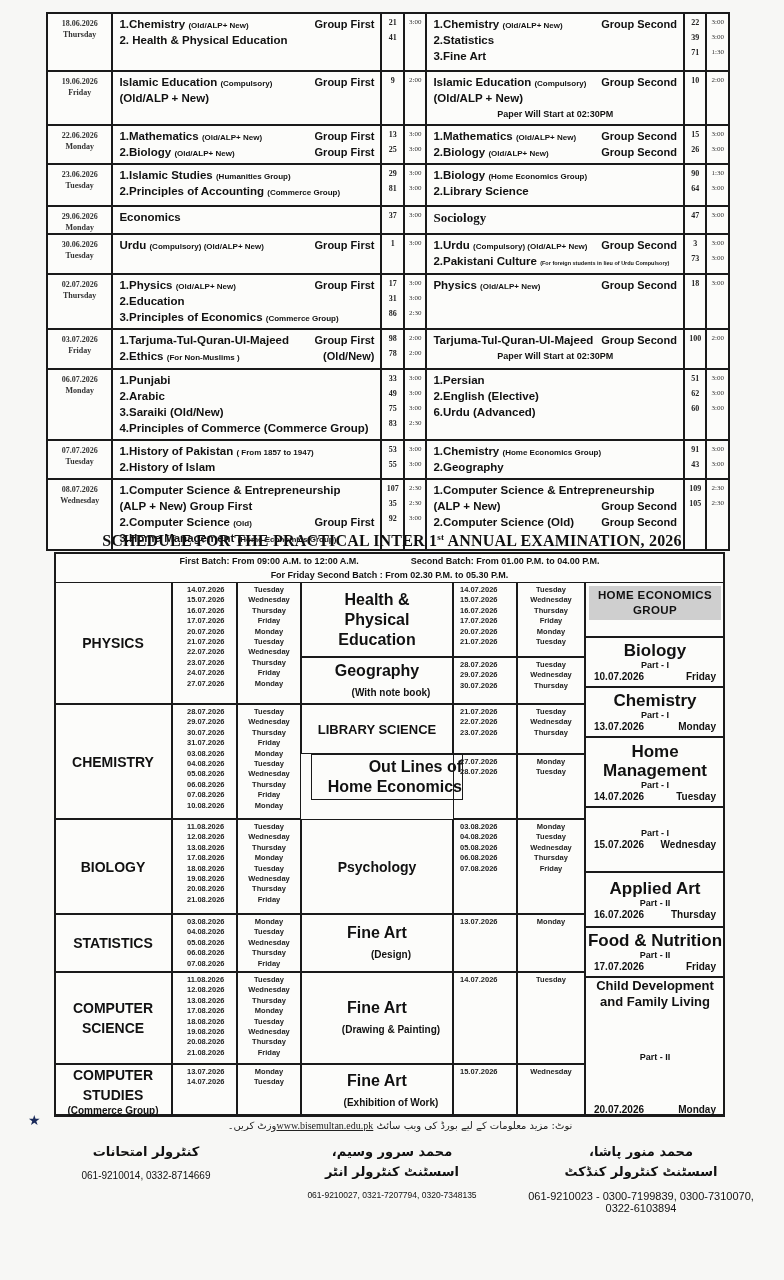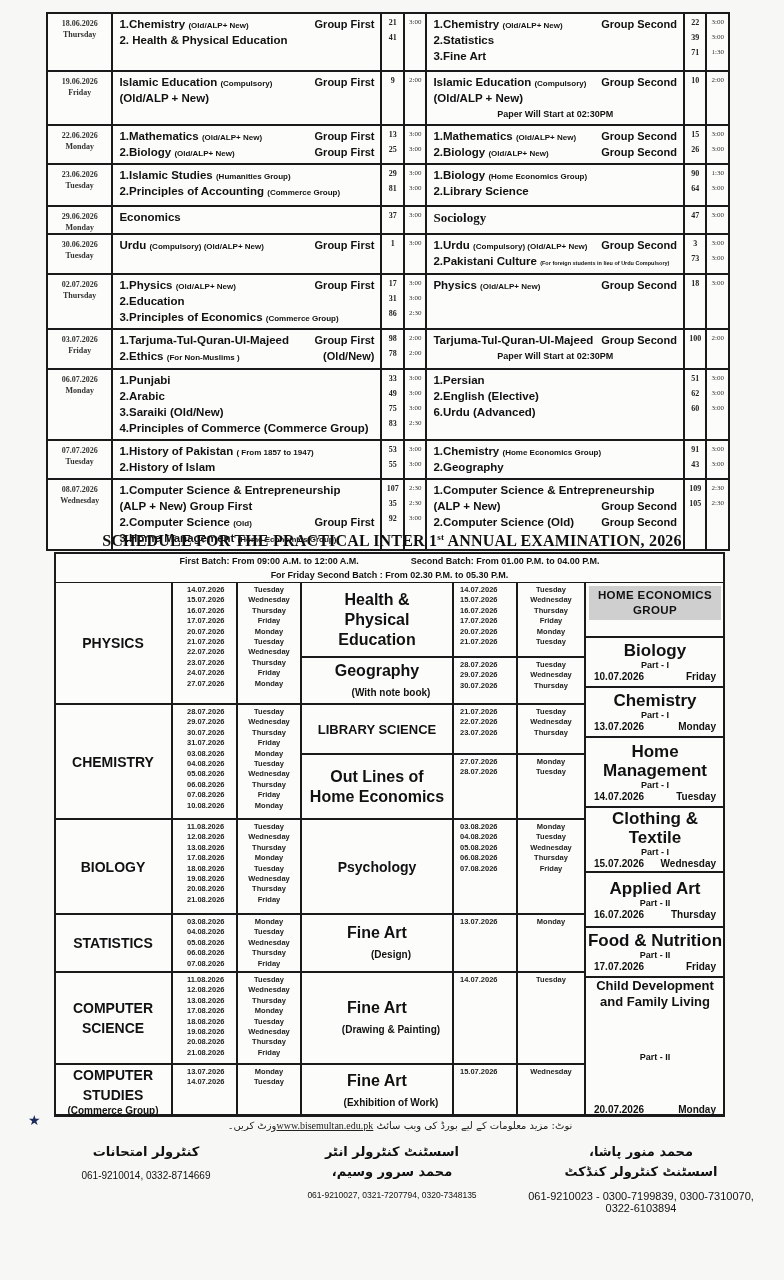--- a/index.html
+++ b/index.html
@@ -732,21 +732,21 @@
       <div class="cell dates" style="left: 399px; top: 122px; width: 64px; height: 50px;">
         <div style="margin-left:-8px">21.07.2026</div>
         <div style="margin-left:-8px">22.07.2026</div>
         <div style="margin-left:-8px">23.07.2026</div>
       </div>
       <div class="cell days" style="left: 463px; top: 122px; width: 68px; height: 50px;">
         <div>Tuesday</div>
         <div>Wednesday</div>
         <div>Thursday</div>
       </div>
-      <div class="cell mid" style="left: 247px; top: 172px; width: 152px; height: 65px;">
+      <div class="cell mid" style="left: 257px; top: 172px; width: 152px; height: 46px; align-items: flex-end;">
         <div class="big">Out Lines of</div>
         <div class="big">Home Economics</div>
       </div>
       <div class="cell dates" style="left: 399px; top: 172px; width: 64px; height: 65px;">
         <div style="margin-left:-8px">27.07.2026</div>
         <div style="margin-left:-8px">28.07.2026</div>
       </div>
       <div class="cell days" style="left: 463px; top: 172px; width: 68px; height: 65px;">
         <div>Monday</div>
         <div>Tuesday</div>
@@ -819,21 +819,20 @@
       </div>
       <div class="cell he" style="left: 531px; top: 155px; width: 140px; height: 70px;">
         <div class="t">Home Management</div>
         <div class="part">Part - I</div>
         <div class="when">
           <span>14.07.2026</span>
           <span>Tuesday</span>
         </div>
       </div>
       <div class="cell he" style="left: 531px; top: 225px; width: 140px; height: 65px;">
-        <div class="t">Clothing &amp; Textile</div>
         <div class="part">Part - I</div>
         <div class="when">
           <span>15.07.2026</span>
           <span>Wednesday</span>
         </div>
       </div>
       <div class="cell he" style="left: 531px; top: 290px; width: 140px; height: 55px;">
         <div class="t">Applied Art</div>
         <div class="part">Part - II</div>
         <div class="when">
@@ -864,21 +863,21 @@
 <div class="urdu-note">
   <span>نوٹ: مزید معلومات کے لیے بورڈ کی ویب سائٹ</span>
   <span class="url">www.bisemultan.edu.pk</span><span>وزٹ کریں۔</span>
 </div>
 
 <div class="sig" style="left:36px">
   <div class="nm">کنٹرولر امتحانات</div>
   <div class="ph">061-9210014, 0332-8714669</div>
 </div>
 <div class="sig" style="left:272px; width:240px">
+  <div class="nm">محمد سرور وسیم،</div>
   <div class="nm">اسسٹنٹ کنٹرولر انٹر</div>
-  <div class="nm">محمد سرور وسیم،</div>
   <div class="ph" style="font-size:8.5px">061-9210027, 0321-7207794, 0320-7348135</div>
 </div>
 <div class="sig" style="left:516px; width:250px">
   <div class="nm">محمد منور پاشا،</div>
   <div class="nm">اسسٹنٹ کنٹرولر کنڈکٹ</div>
   <div class="ph tiny2">061-9210023 - 0300-7199839, 0300-7310070, 0322-6103894</div>
 </div>
 
 </body></html>

